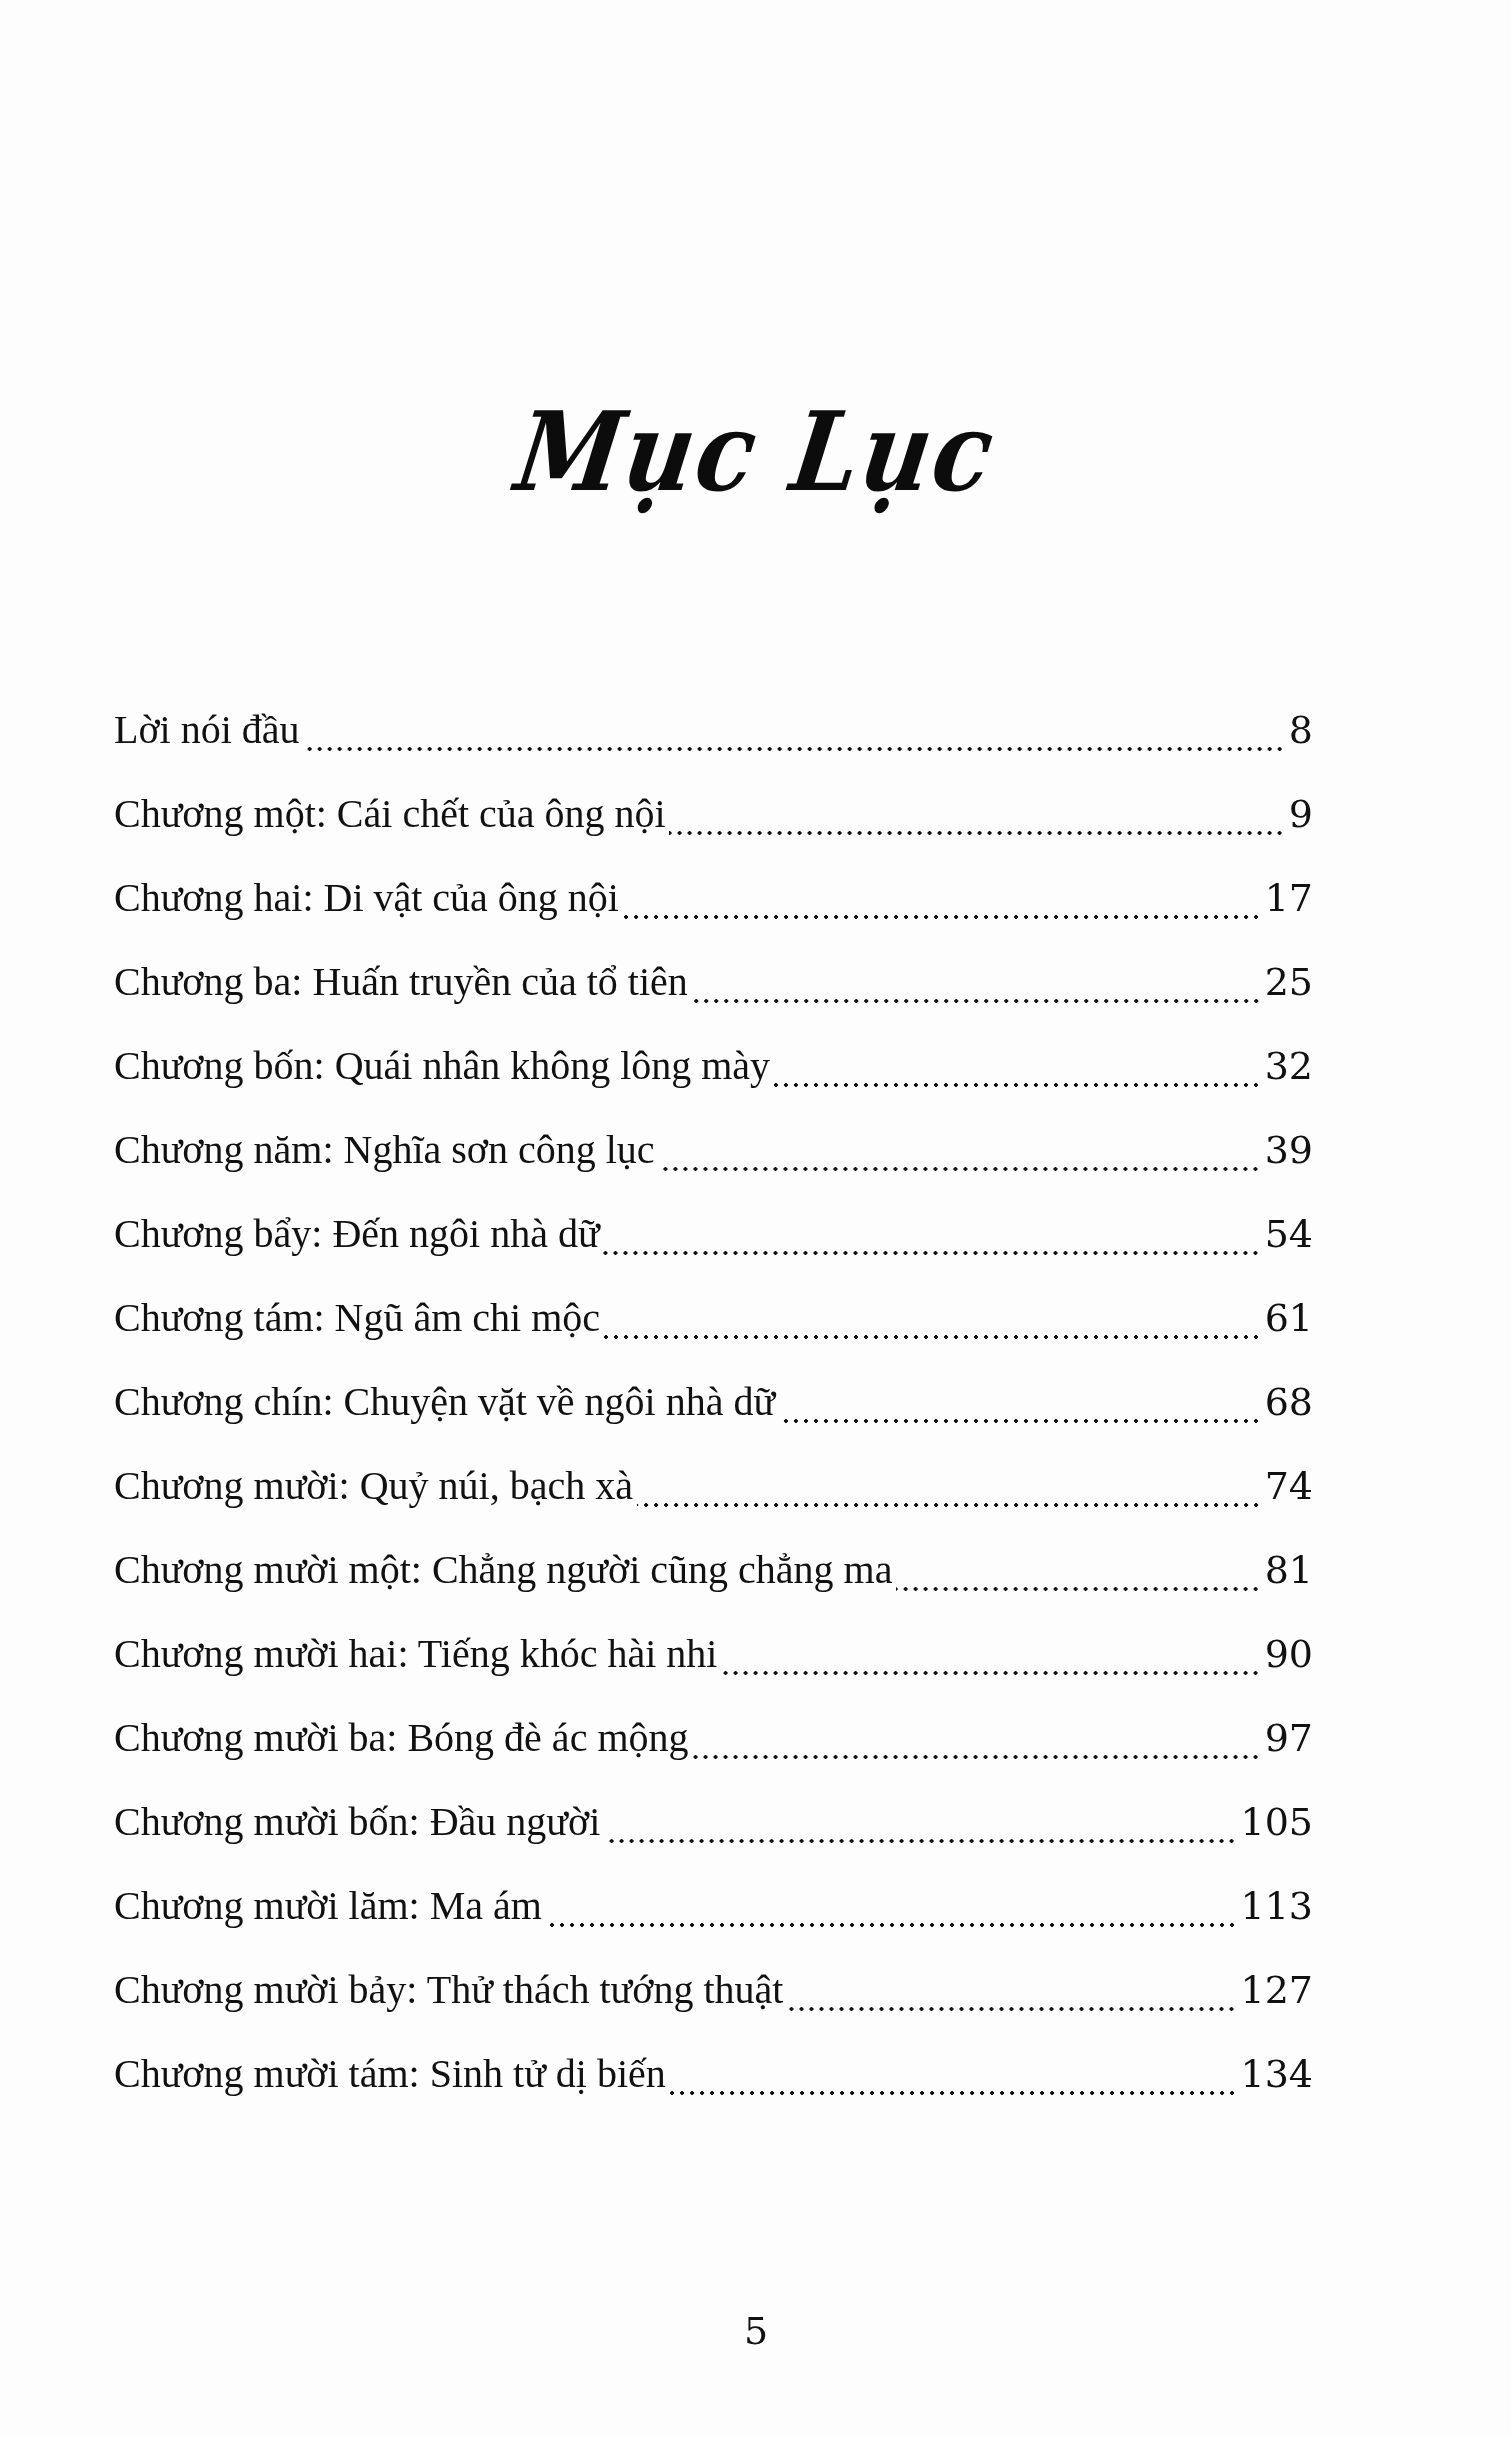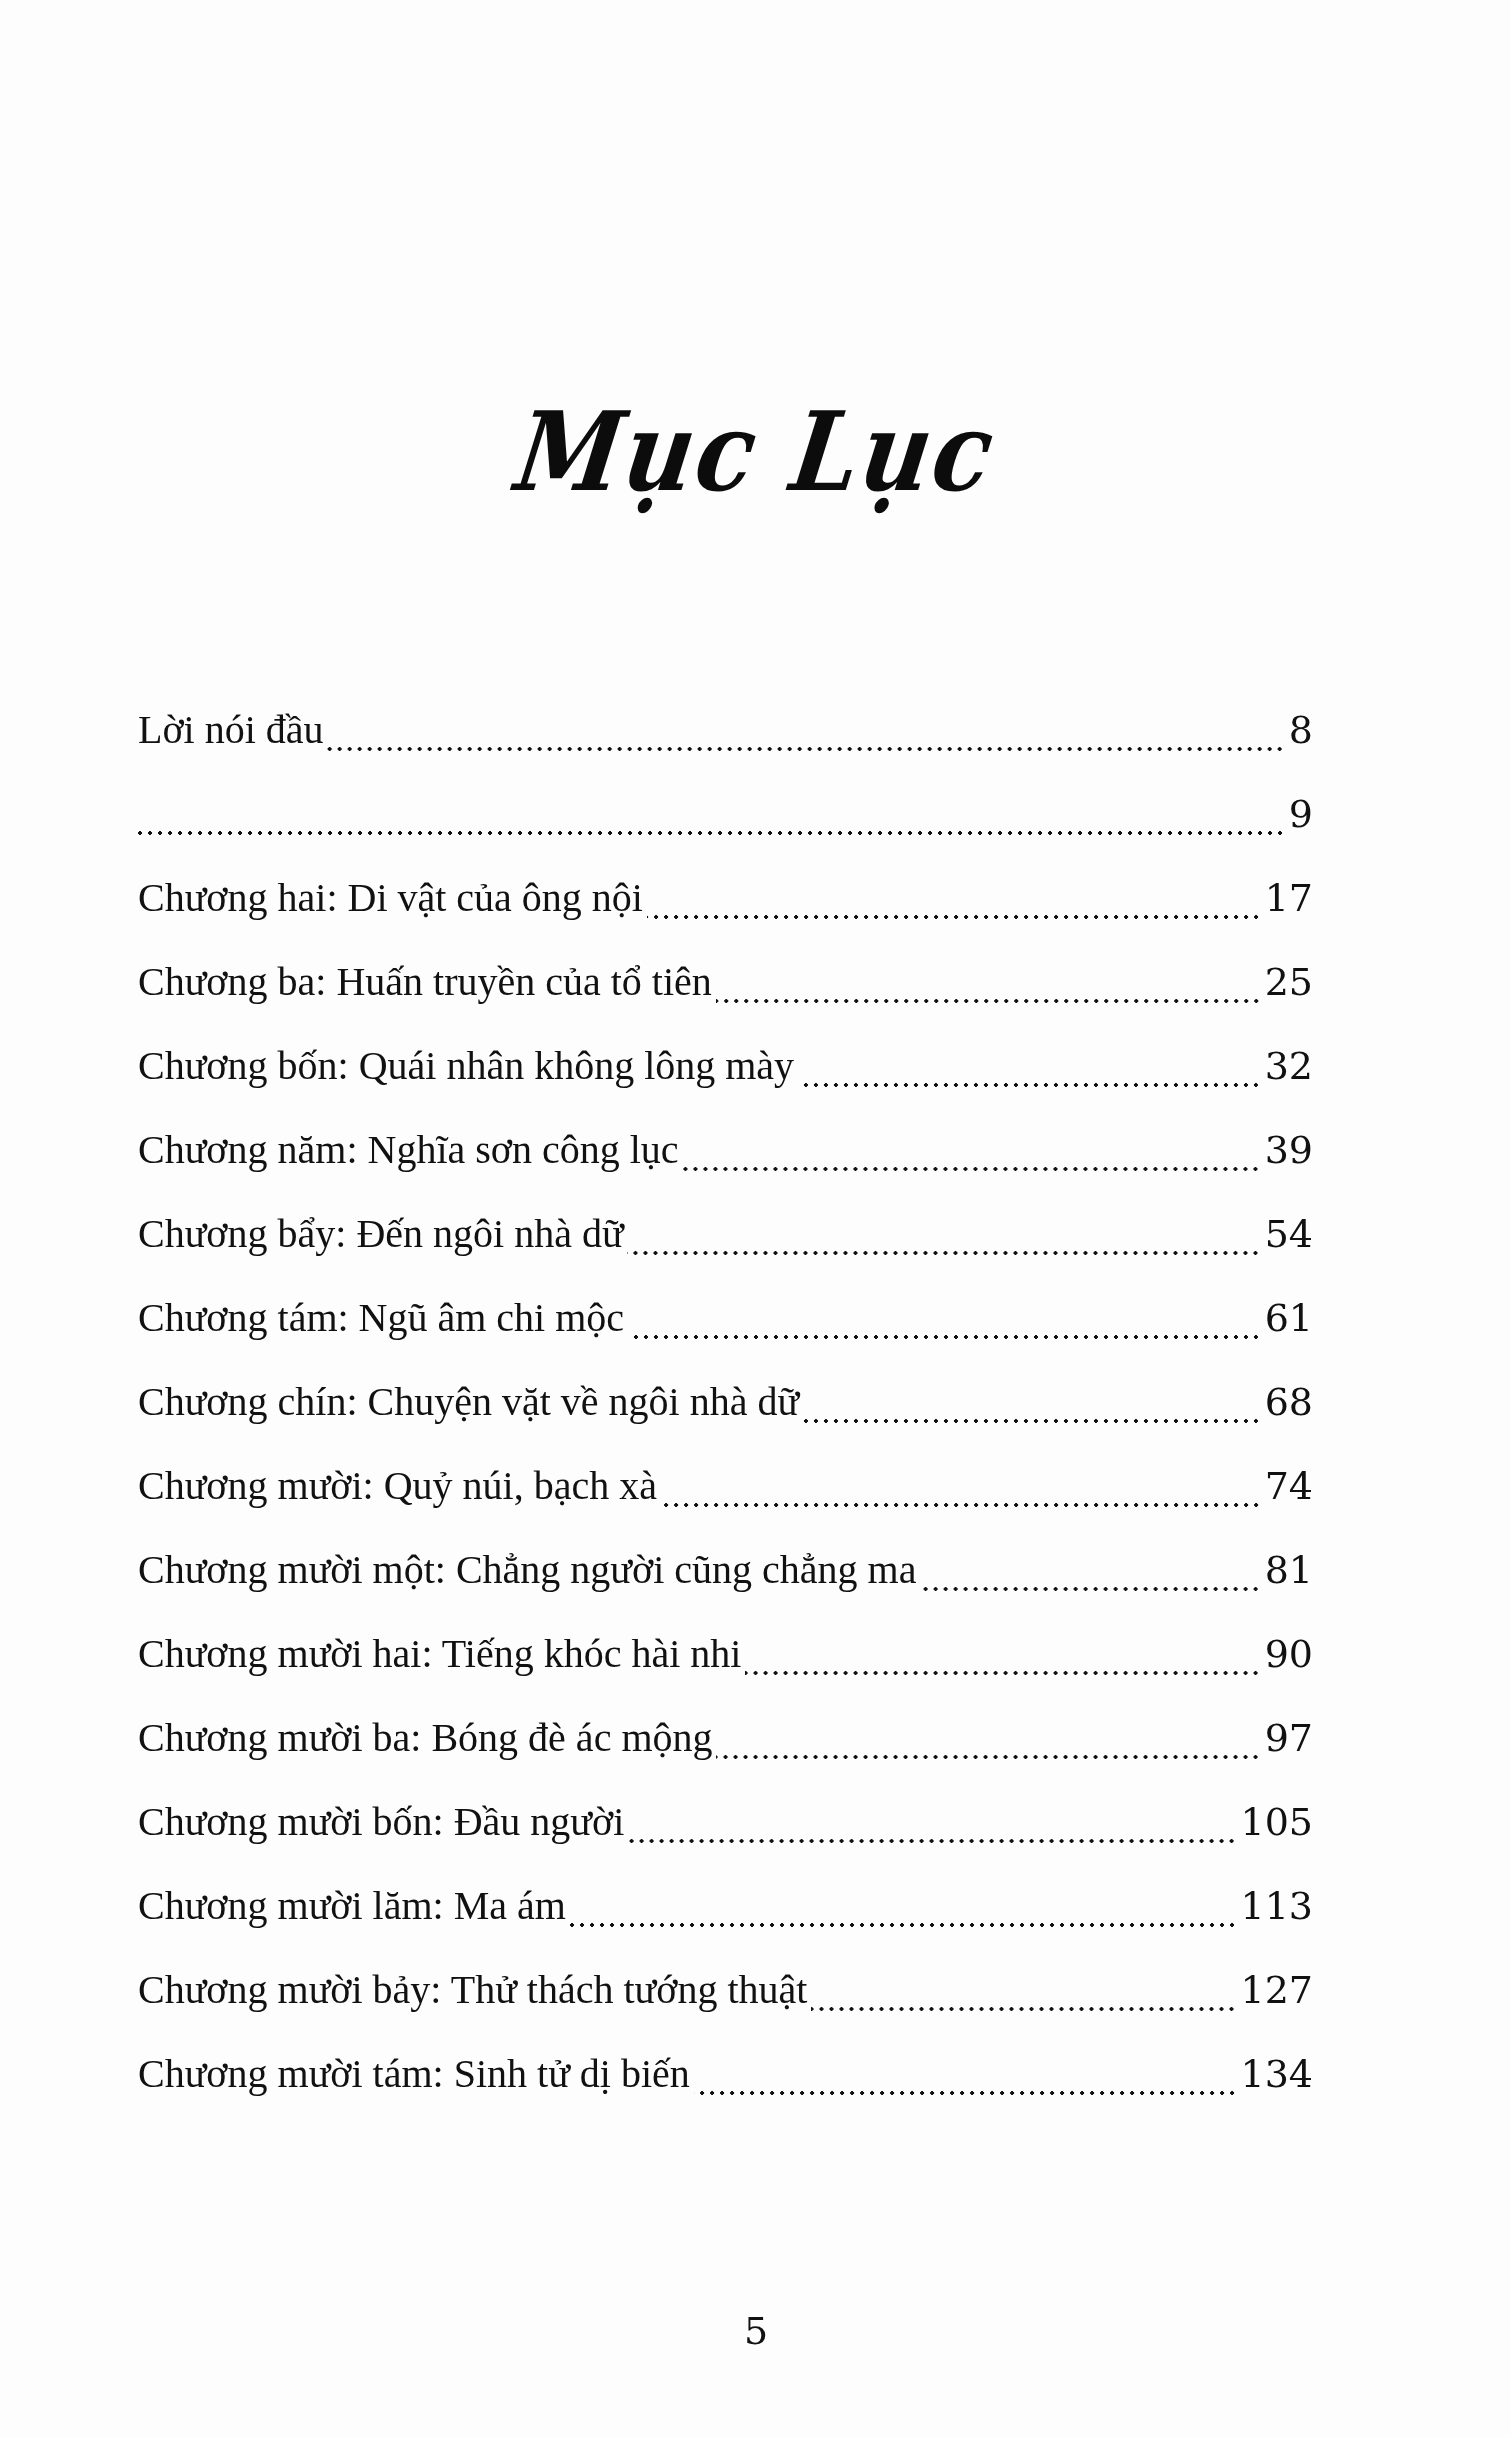--- a/index.html
+++ b/index.html
@@ -46,21 +46,20 @@
       top: 688px;
       width: 1199px;
     }
     .toc-row {
       display: flex;
       align-items: center;
       height: 84px;
       font-size: 40px;
       line-height: 84px;
       white-space: nowrap;
-      margin-left: 24px;
     }
     .toc-row .label {
       flex: 0 0 auto;
       padding-right: 3.8px;
     }
     .toc-row .leader {
       flex: 1 1 auto;
       overflow: hidden;
       position: relative;
       height: 84px;
@@ -105,20 +104,21 @@
     <span class="title">Mục Lục</span>
   </div>
 
   <div class="toc">
     <div class="toc-row">
       <span class="label">Lời nói đầu</span>
       <span class="leader"></span>
       <span class="page-num">8</span>
     </div>
     <div class="toc-row">
+      <span class="label">Chương một: Cái chết của ông nội</span>
       <span class="leader"></span>
       <span class="page-num">9</span>
     </div>
     <div class="toc-row">
       <span class="label">Chương hai: Di vật của ông nội</span>
       <span class="leader"></span>
       <span class="page-num">17</span>
     </div>
     <div class="toc-row">
       <span class="label">Chương ba: Huấn truyền của tổ tiên</span>

